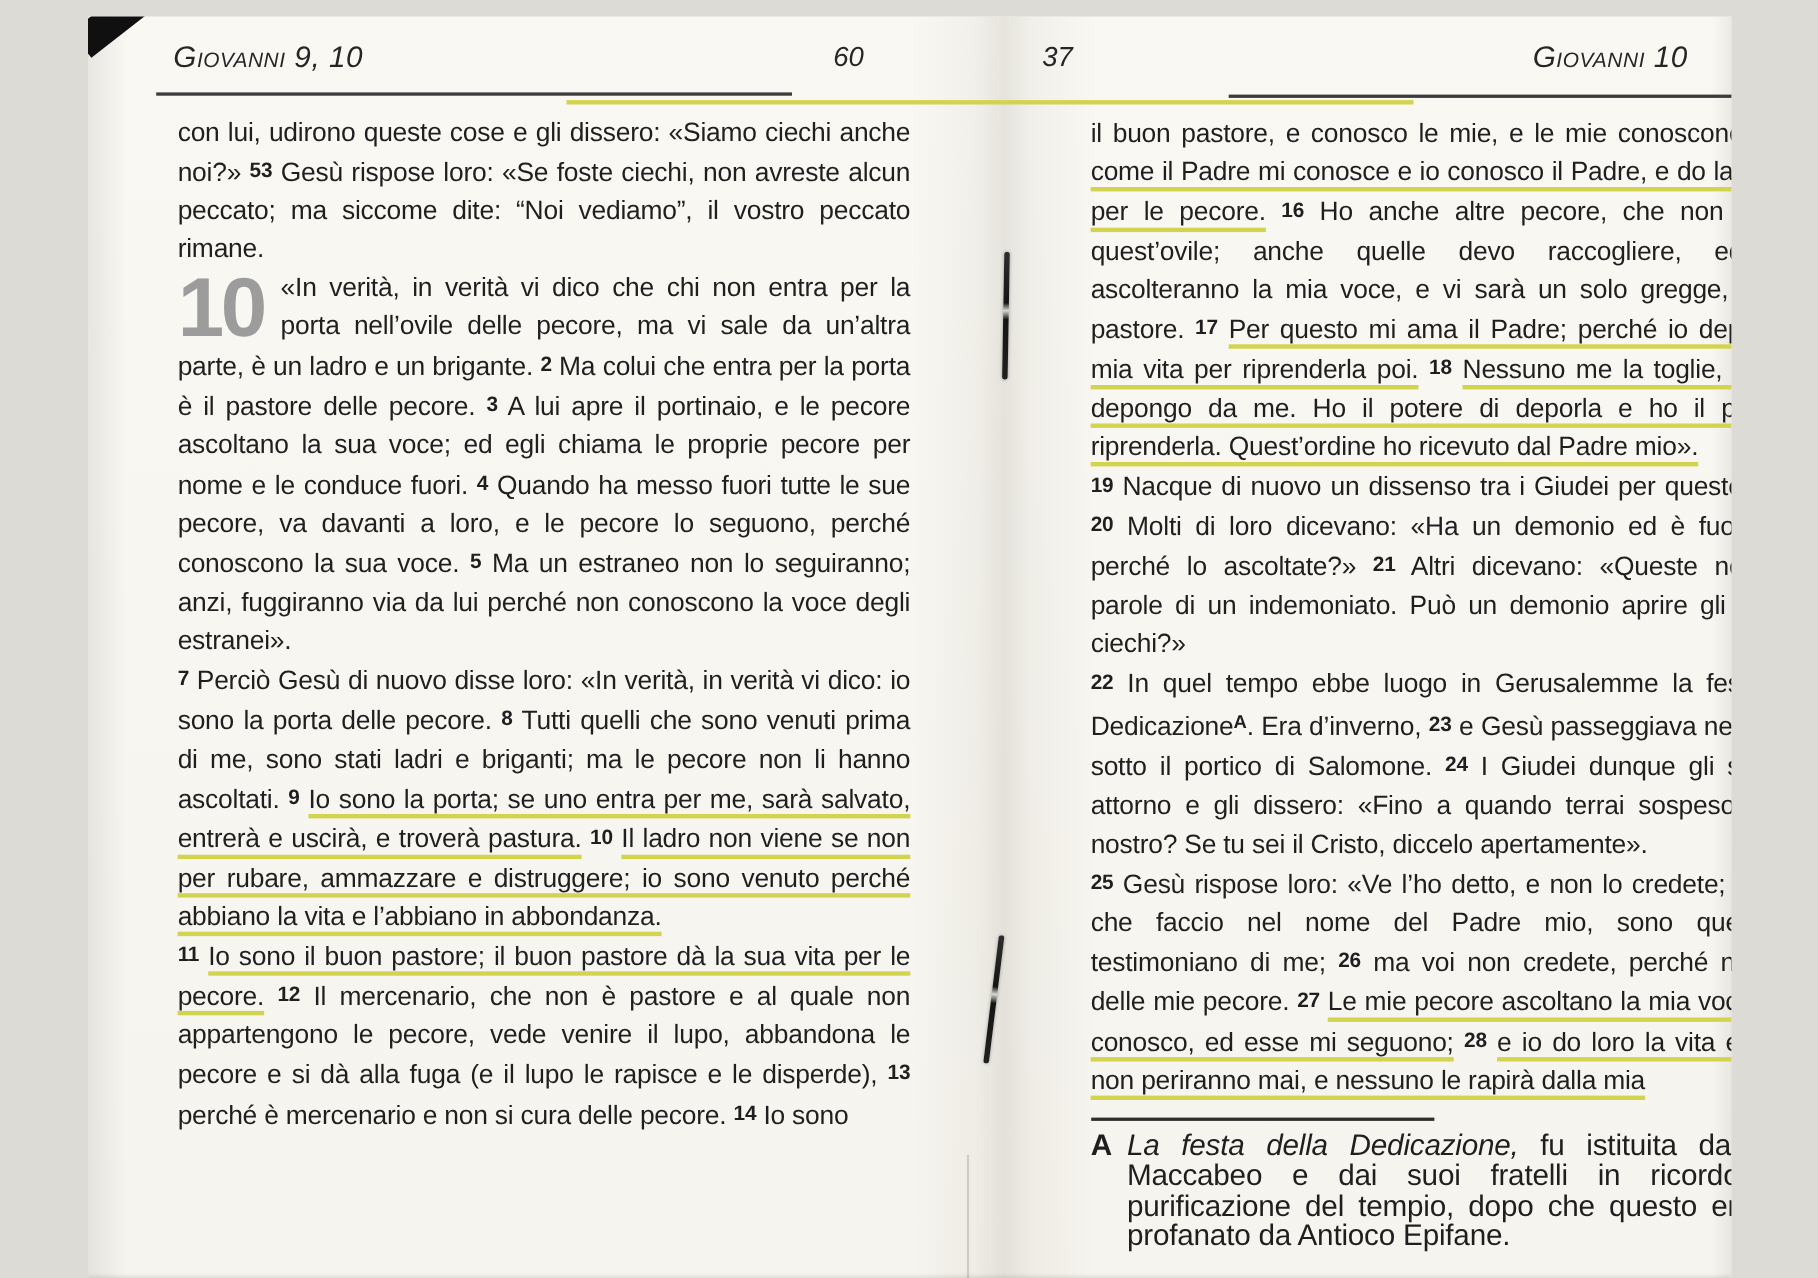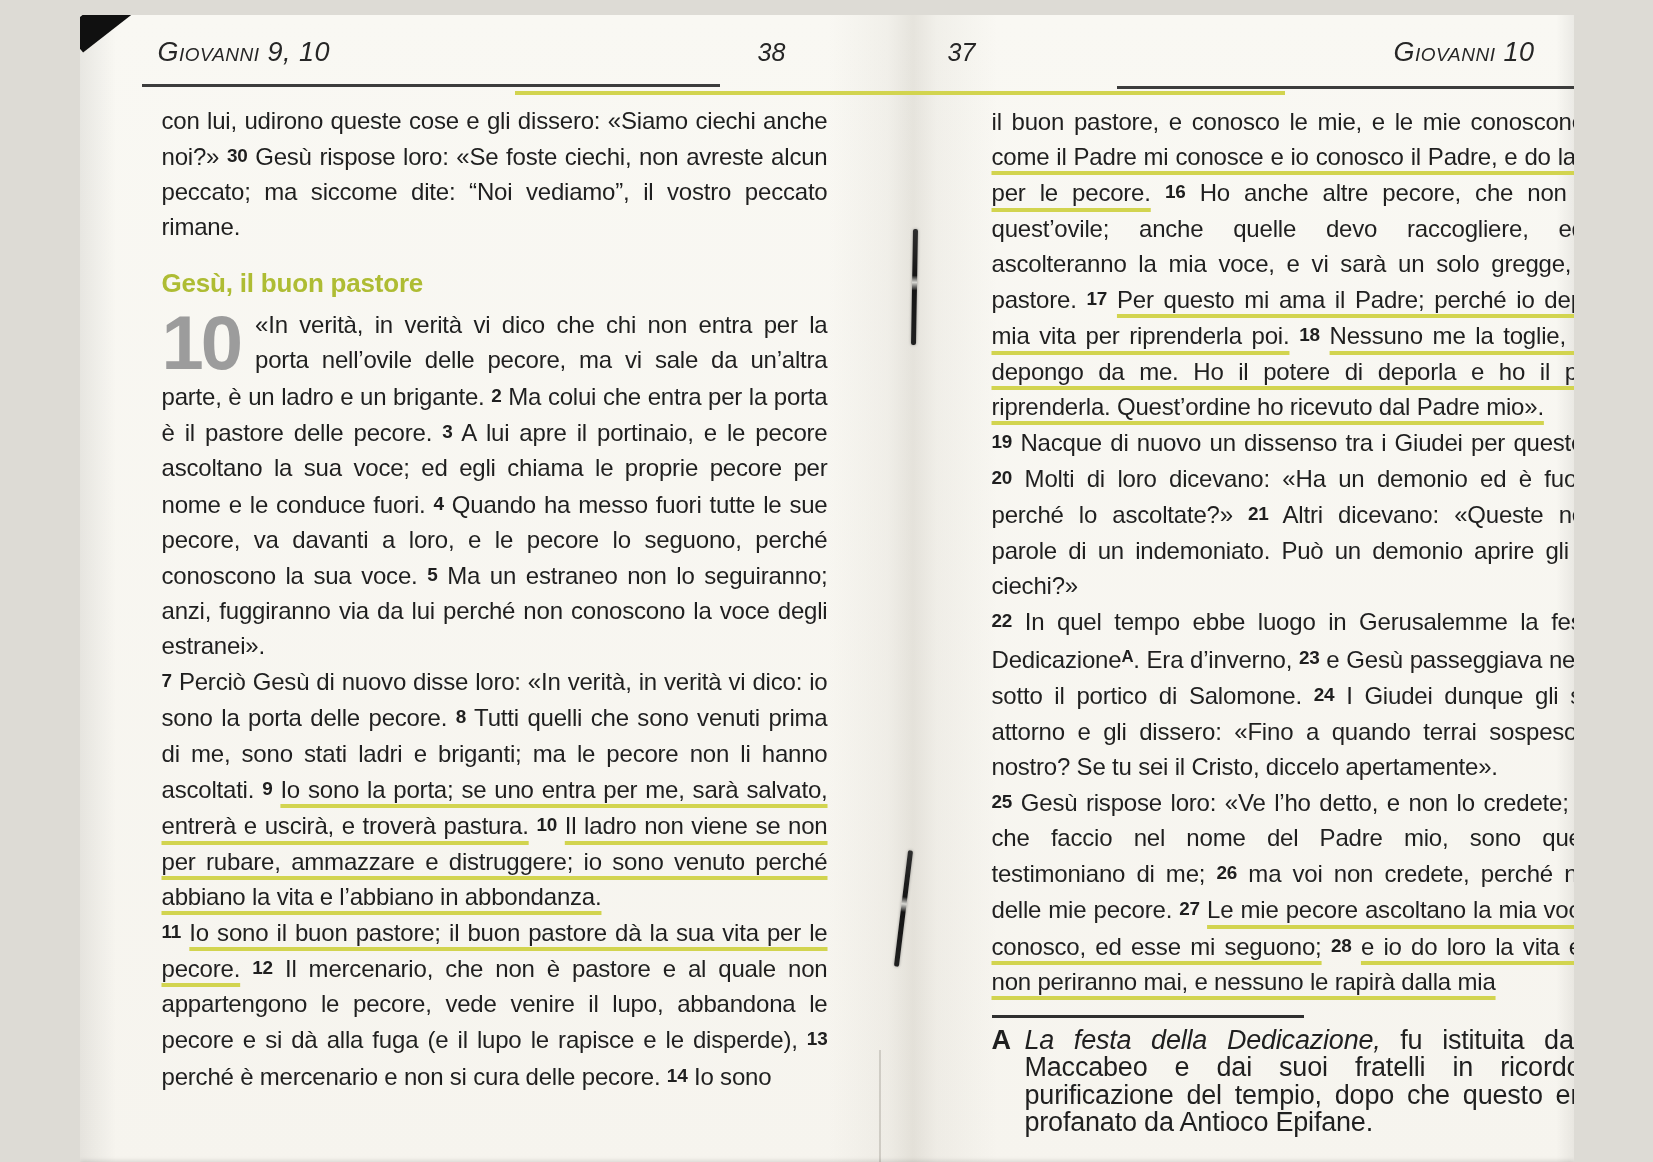--- a/index.html
+++ b/index.html
@@ -131,31 +131,30 @@
 
 <div class="spread">
 
   <div class="edge-left"></div>
   <div class="edge-right"></div>
   <div class="corner-artifact"></div>
   <div class="gutter"></div>
   <div class="fold-line"></div>
 
   <span class="running-head rh-left">Giovanni 9, 10</span>
-  <span class="page-num pn-left">38</span>
+  <span class="page-num pn-left">60</span>
   <span class="page-num pn-right">37</span>
   <span class="running-head rh-right">Giovanni 10</span>
 
   <div class="rule rule-left"></div>
   <div class="rule rule-right"></div>
   <div class="rule-accent"></div>
 
   <div class="col col-left">
-    <p class="body"><span class="seg-t">con lui, udirono queste cose e gli dissero: «Siamo ciechi anche noi?» </span><span class="seg-v">30</span><span class="seg-t"> Gesù rispose loro: «Se foste ciechi, non avreste alcun peccato; ma siccome dite: “Noi vediamo”, il vostro peccato rimane.</span></p>
-    <h2 class="section-heading">Gesù, il buon pastore</h2>
+    <p class="body"><span class="seg-t">con lui, udirono queste cose e gli dissero: «Siamo ciechi anche noi?» </span><span class="seg-v">53</span><span class="seg-t"> Gesù rispose loro: «Se foste ciechi, non avreste alcun peccato; ma siccome dite: “Noi vediamo”, il vostro peccato rimane.</span></p>
     <p class="body">
       <span class="chapter-num">10</span><span><span class="seg-t">«In verità, in verità vi dico che chi non entra per la porta nell’ovile delle pecore, ma vi sale da un’altra parte, è un ladro e un brigante. </span><span class="seg-v">2</span><span class="seg-t"> Ma colui che entra per la porta è il pastore delle pecore. </span><span class="seg-v">3</span><span class="seg-t"> A lui apre il portinaio, e le pecore ascoltano la sua voce; ed egli chiama le proprie pecore per nome e le conduce fuori. </span><span class="seg-v">4</span><span class="seg-t"> Quando ha messo fuori tutte le sue pecore, va davanti a loro, e le pecore lo seguono, perché conoscono la sua voce. </span><span class="seg-v">5</span><span class="seg-t"> Ma un estraneo non lo seguiranno; anzi, fuggiranno via da lui perché non conoscono la voce degli estranei».</span></span>
     </p>
     <p class="body"><span class="seg-v">7</span><span class="seg-t"> Perciò Gesù di nuovo disse loro: «In verità, in verità vi dico: io sono la porta delle pecore. </span><span class="seg-v">8</span><span class="seg-t"> Tutti quelli che sono venuti prima di me, sono stati ladri e briganti; ma le pecore non li hanno ascoltati. </span><span class="seg-v">9</span><span class="seg-t"> </span><span class="seg-u">Io sono la porta; se uno entra per me, sarà salvato, entrerà e uscirà, e troverà pastura.</span><span class="seg-t"> </span><span class="seg-v">10</span><span class="seg-t"> </span><span class="seg-u">Il ladro non viene se non per rubare, ammazzare e distruggere; io sono venuto perché abbiano la vita e l’abbiano in abbondanza.</span></p>
     <p class="body"><span class="seg-v">11</span><span class="seg-t"> </span><span class="seg-u">Io sono il buon pastore; il buon pastore dà la sua vita per le pecore.</span><span class="seg-t"> </span><span class="seg-v">12</span><span class="seg-t"> Il mercenario, che non è pastore e al quale non appartengono le pecore, vede venire il lupo, abbandona le pecore e si dà alla fuga (e il lupo le rapisce e le disperde), </span><span class="seg-v">13</span><span class="seg-t"> perché è mercenario e non si cura delle pecore. </span><span class="seg-v">14</span><span class="seg-t"> Io sono</span></p>
   </div>
 
   <div class="col col-right">
     <p class="body"><span class="seg-t">il buon pastore, e conosco le mie, e le mie conoscono me, </span><span class="seg-v">15</span><span class="seg-t"> </span><span class="seg-u">come il Padre mi conosce e io conosco il Padre, e do la mia vita per le pecore.</span><span class="seg-t"> </span><span class="seg-v">16</span><span class="seg-t"> Ho anche altre pecore, che non sono di quest’ovile; anche quelle devo raccogliere, ed esse ascolteranno la mia voce, e vi sarà un solo gregge, un solo pastore. </span><span class="seg-v">17</span><span class="seg-t"> </span><span class="seg-u">Per questo mi ama il Padre; perché io depongo la mia vita per riprenderla poi.</span><span class="seg-t"> </span><span class="seg-v">18</span><span class="seg-t"> </span><span class="seg-u">Nessuno me la toglie, ma io la depongo da me. Ho il potere di deporla e ho il potere di riprenderla. Quest’ordine ho ricevuto dal Padre mio».</span></p>
     <p class="body"><span class="seg-v">19</span><span class="seg-t"> Nacque di nuovo un dissenso tra i Giudei per queste parole. </span><span class="seg-v">20</span><span class="seg-t"> Molti di loro dicevano: «Ha un demonio ed è fuori di sé; perché lo ascoltate?» </span><span class="seg-v">21</span><span class="seg-t"> Altri dicevano: «Queste non sono parole di un indemoniato. Può un demonio aprire gli occhi ai ciechi?»</span></p>

